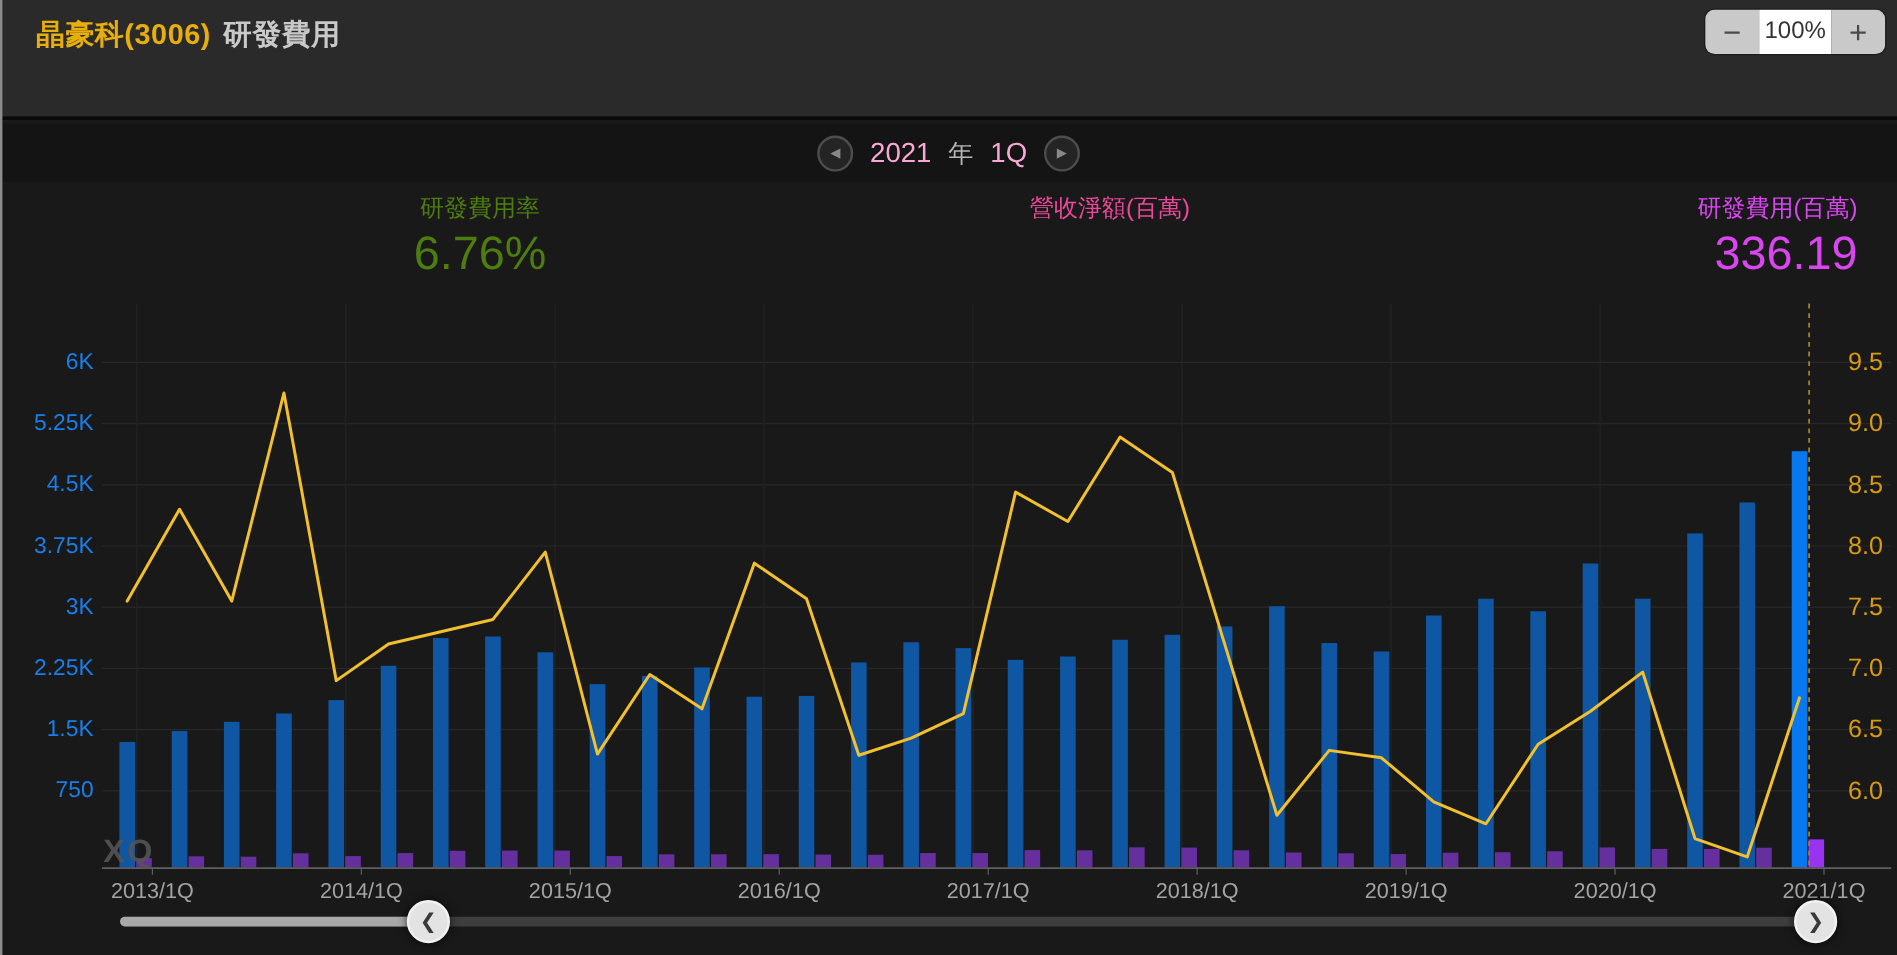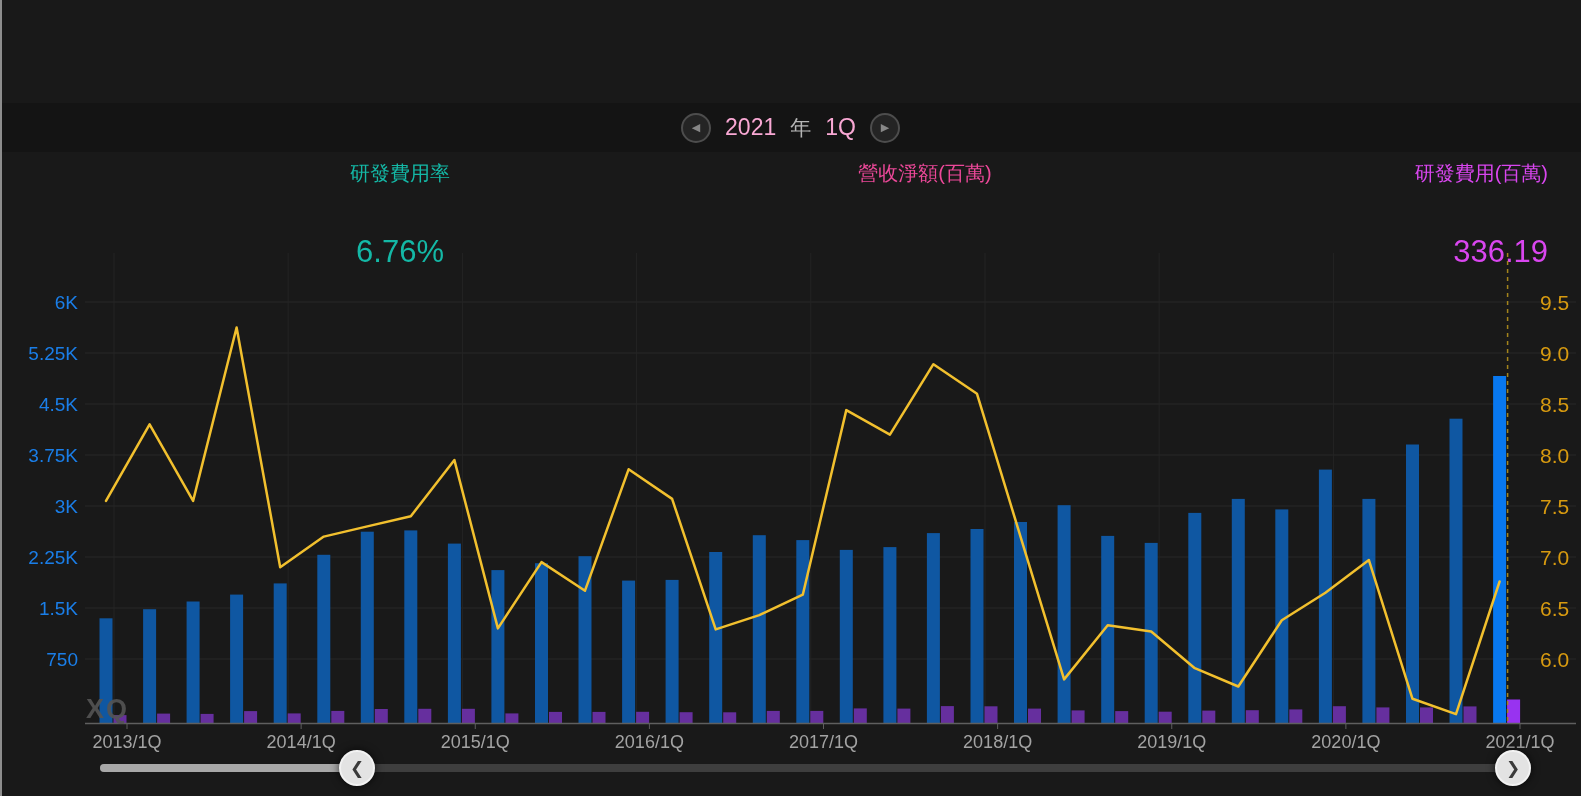--- a/index.html
+++ b/index.html
@@ -19,23 +19,23 @@
   .zoom-level{width:60px;height:37px;background:#ffffff;color:#333;font-size:20px;display:flex;align-items:center;justify-content:center;}
   
   .navband{position:absolute;left:0;top:103px;width:100%;height:49px;background:#141414;display:flex;align-items:center;justify-content:center;gap:14px;}
   .nav-circle{width:30px;height:30px;border-radius:50%;background:#242424;border:2px solid #4d4d4d;color:#878787;font-size:11px;display:flex;align-items:center;justify-content:center;cursor:pointer;padding:0 0 1px 0;}
   .nav-year,.nav-quarter{color:#f9a8d4;font-size:23px;}
   .nav-era{color:#b5b5b5;font-size:21px;}
   
   .stats{position:absolute;left:0;top:160px;width:100%;height:80px;}
   .stat{position:absolute;display:flex;flex-direction:column;gap:3px;}
   .stat .lbl{font-size:20px;}
-  .stat .val{font-size:31px;margin-top:44px;}
+  .stat .val{font-size:39px;}
   .stat-rate{left:250px;width:300px;text-align:center;}
-  .stat-rate .lbl,.stat-rate .val{color:#14b8a6;}
+  .stat-rate .lbl,.stat-rate .val{color:#4d7c0f;}
   .stat-revenue{left:775px;width:300px;text-align:center;}
   .stat-revenue .lbl,.stat-revenue .val{color:#ec4899;}
   .stat-rd{right:33px;width:320px;text-align:right;}
   .stat-rd .lbl,.stat-rd .val{color:#d946ef;}
   
   #chart-svg{position:absolute;left:0;top:0;width:1581px;height:796px;}
   
   .scrollbar{position:absolute;left:0;top:748px;width:100%;height:44px;}
   .sb-track{position:absolute;left:100px;top:16px;width:1424px;height:8px;border-radius:4px;background:#3e3e3e;}
   .sb-fill{position:absolute;left:0;top:0;width:257px;height:8px;border-radius:4px;background:#a8a8a8;}
@@ -43,20 +43,30 @@
     box-shadow:0 0 8px rgba(0,0,0,.7);color:#3a3a3a;font-size:17px;font-weight:bold;
     display:flex;align-items:center;justify-content:center;cursor:pointer;box-sizing:border-box;padding:0;font-family:inherit;}
   .sb-left{left:339px;}
   .sb-right{left:1495px;}
 </style>
 </head>
 <body>
 
 <div class="window">
 
+  <div class="titlebar">
+    <div class="title">
+      <span class="stock">晶豪科(3006)</span><span class="report">研發費用</span>
+    </div>
+    <div class="zoom-ctl">
+      <button class="zoom-btn">−</button>
+      <div class="zoom-level">100%</div>
+      <button class="zoom-btn">+</button>
+    </div>
+  </div>
 
   <div class="navband">
     <button class="nav-circle">
         <span>◀</span>
       </button>
     <span class="nav-year">2021</span>
     <span class="nav-era">年</span>
     <span class="nav-quarter">1Q</span>
     <button class="nav-circle">
         <span>▶</span>

